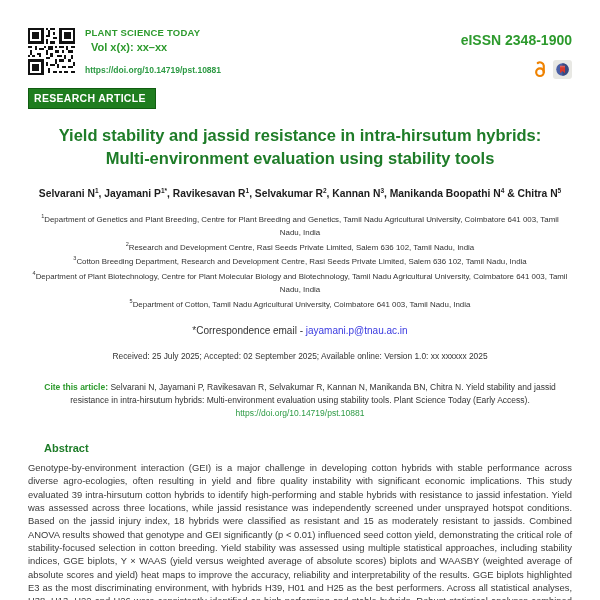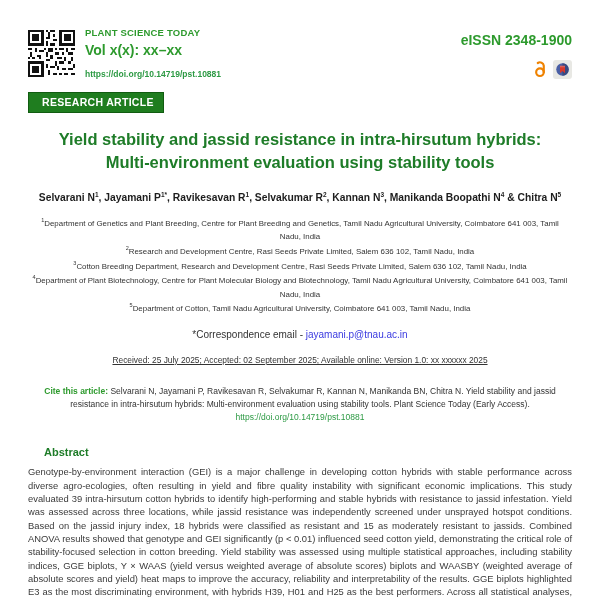--- a/index.html
+++ b/index.html
@@ -7,47 +7,47 @@
     width:600px;min-height:600px;box-sizing:border-box;
     padding:24px 28px 20px 28px;background:#fff;
     font-family:"Liberation Sans", sans-serif;color:#222;
   }
   
   .hdr{display:flex;justify-content:space-between;align-items:flex-start;}
   .hdr-left{display:flex;gap:10px;align-items:center;}
   .qr{width:47px;height:47px;display:block;}
   .jmeta{padding-top:2px;line-height:1.45;}
   .jname{color:var(--brand_green,#2d9a2d);font-weight:bold;font-size:9.5px;letter-spacing:.2px;}
-  .jvol{color:var(--brand_green,#2d9a2d);font-weight:bold;font-size:14px;}
+  .jvol{color:var(--brand_green,#2d9a2d);font-weight:bold;font-size:11px;margin-left:6px;}
   .jdoi{color:var(--doi_green,#2d9a44);font-weight:bold;font-size:8.5px;text-decoration:none;display:inline-block;}
   .hdr-right{text-align:right;}
   .eissn{color:var(--brand_green,#2d9a2d);font-weight:bold;font-size:14px;margin-top:8px;}
   .hdr-icons{display:flex;gap:6px;justify-content:flex-end;align-items:center;margin-top:12px;}
   .oa-icon svg{display:block;}
   .cm-icon{width:19px;height:19px;background:#e8e8e4;border-radius:3px;display:flex;align-items:center;justify-content:center;}
   
   .badge{
     display:inline-block;margin-top:9px;
     background:var(--badge_green,#1f7d1f);border:1px solid var(--badge_border,#115c11);
     color:#fff;font-weight:bold;font-size:10.5px;letter-spacing:.3px;
-    padding:3px 9px 4px 13px;
+    padding:3px 9px 4px 5px;
   }
   
   .title{margin-top:15px;text-align:center;color:var(--title_green,#1e7c28);
     font-weight:bold;font-size:16.5px;line-height:1.4;}
   .authors{margin-top:16px;text-align:center;font-weight:bold;font-size:10.3px;color:#1d1d1d;}
   .authors sup{font-size:6.5px;}
   
   .affils{margin-top:13px;text-align:center;font-size:7.9px;color:#333;line-height:1.75;}
   .affils sup{font-size:5.5px;}
   .affil{margin:0 4px;}
   
   .corr{margin-top:13px;text-align:center;font-size:10px;color:#333;}
   .email{color:var(--link_blue,#3a3ae0);text-decoration:none;}
-  .dates{margin-top:15px;text-align:center;font-size:8.4px;color:#333;text-decoration:underline;}
+  .dates{margin-top:15px;text-align:center;font-size:8.4px;color:#333;}
   
   .cite{margin-top:20px;font-size:8.5px;line-height:1.55;color:#333;text-align:center;padding:0 2px;}
   .cite-label{color:var(--brand_green,#2d9a2d);font-weight:bold;}
   .cite-doi{color:var(--doi_green,#2d9a44);text-decoration:none;}
   
   .abs-head{margin-top:22px;color:var(--title_green,#1e7c28);font-weight:bold;font-size:11px;margin-left:16px;}
   .abs-body{margin-top:7px;font-size:9.4px;line-height:1.42;text-align:justify;color:var(--text_dark,#3a3a3a);}
 </style>
 </head>
 <body>

